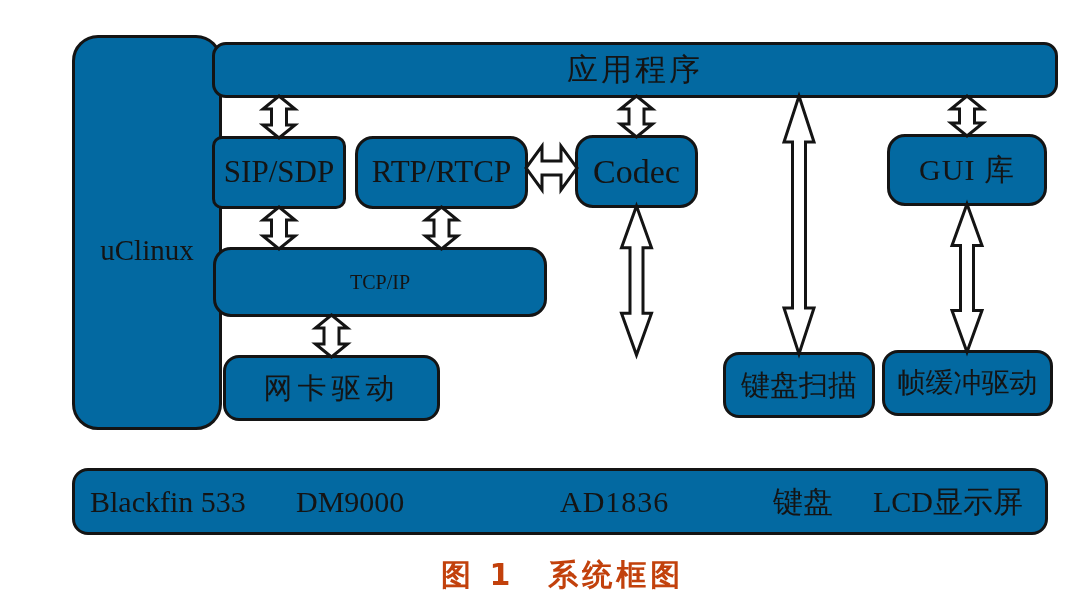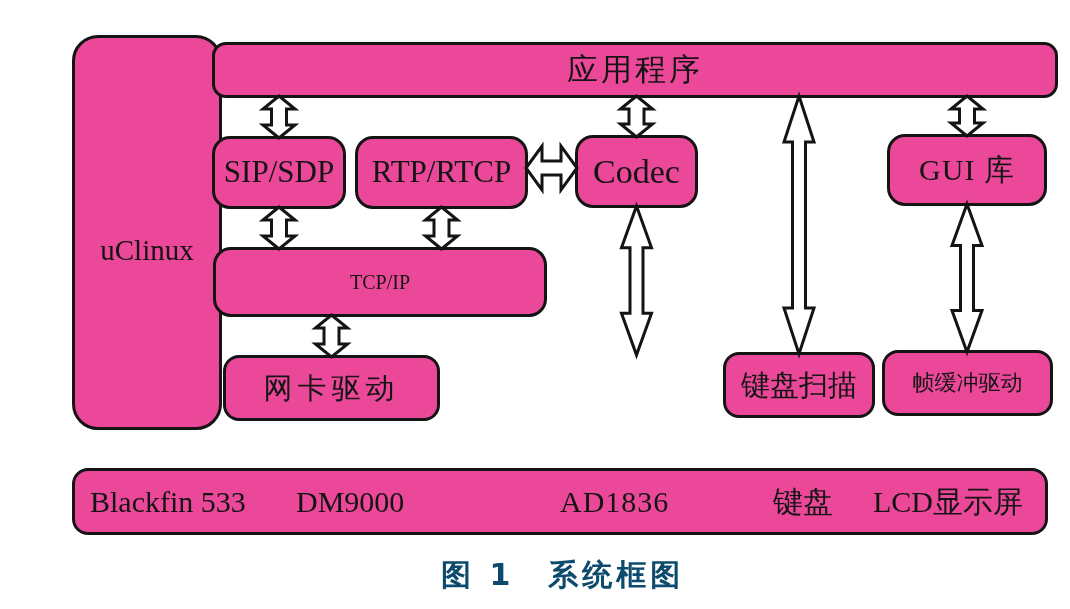--- a/index.html
+++ b/index.html
@@ -8,41 +8,41 @@
     width: 1070px;
     height: 609px;
     background: #ffffff;
     font-family: "Liberation Serif", "DejaVu Serif", serif;
     color: #141414;
     overflow: hidden;
   }
   .block {
     position: absolute;
     box-sizing: border-box;
-    background: #ec4899;
+    background: #0369a1;
     border: 3.5px solid #141414;
     display: flex;
     align-items: center;
     justify-content: center;
     text-align: center;
     line-height: 1.05;
     z-index: 1;
   }
   
   #blk-os      { left: 72px;  top: 35px;  width: 150px; height: 395px; border-radius: 26px; font-size: 29px; padding-top: 36px; }
   #blk-app     { left: 212px; top: 42px;  width: 846px; height: 56px;  border-radius: 14px; font-size: 31px; letter-spacing: 3px; }
-  #blk-sip     { left: 212px; top: 136px; width: 134px; height: 73px;  border-radius: 18px; font-size: 31px; }
+  #blk-sip     { left: 212px; top: 136px; width: 134px; height: 73px;  border-radius: 10px; font-size: 31px; }
   #blk-rtp     { left: 355px; top: 136px; width: 173px; height: 73px;  border-radius: 18px; font-size: 31px; }
   #blk-codec   { left: 575px; top: 135px; width: 123px; height: 73px;  border-radius: 18px; font-size: 34px; }
   #blk-gui     { left: 887px; top: 134px; width: 160px; height: 72px;  border-radius: 18px; font-size: 30px; letter-spacing: 1px; }
   #blk-tcpip   { left: 213px; top: 247px; width: 334px; height: 70px;  border-radius: 18px; font-size: 20px; }
   #blk-nic     { left: 223px; top: 355px; width: 217px; height: 66px;  border-radius: 16px; font-size: 29px; letter-spacing: 5px; }
   #blk-sound   { left: 563px; top: 353px; width: 147px; height: 66px;  border-radius: 16px; font-size: 29px; }
   #blk-keypad  { left: 723px; top: 352px; width: 152px; height: 66px;  border-radius: 16px; font-size: 29px; }
-  #blk-fb      { left: 882px; top: 350px; width: 171px; height: 66px;  border-radius: 16px; font-size: 22px; }
+  #blk-fb      { left: 882px; top: 350px; width: 171px; height: 66px;  border-radius: 16px; font-size: 28px; }
   #hw-bar      { left: 72px;  top: 436px; width: 976px; height: 67px;  border-radius: 16px; margin-top: 32px; }
   #hw-bar .hw-label {
     position: absolute;
     top: 50%;
     transform: translateY(-50%);
     font-size: 30px;
     white-space: nowrap;
   }
   .hw-0 { left: 15px; }
   .hw-1 { left: 221px; }
@@ -52,21 +52,21 @@
   #caption {
     position: absolute;
     left: 441px;
     top: 555px;
     display: flex;
     gap: 34px;
     font-family: "DejaVu Sans", "Liberation Sans", sans-serif;
     font-weight: bold;
     font-size: 30px;
     letter-spacing: 4px;
-    color: #0c4a6e;
+    color: #c2410c;
     z-index: 1;
   }
   #arrows {
     position: absolute;
     left: 0; top: 0;
     width: 1070px; height: 609px;
     z-index: 5;
     pointer-events: none;
   }
   #arrows polygon {

